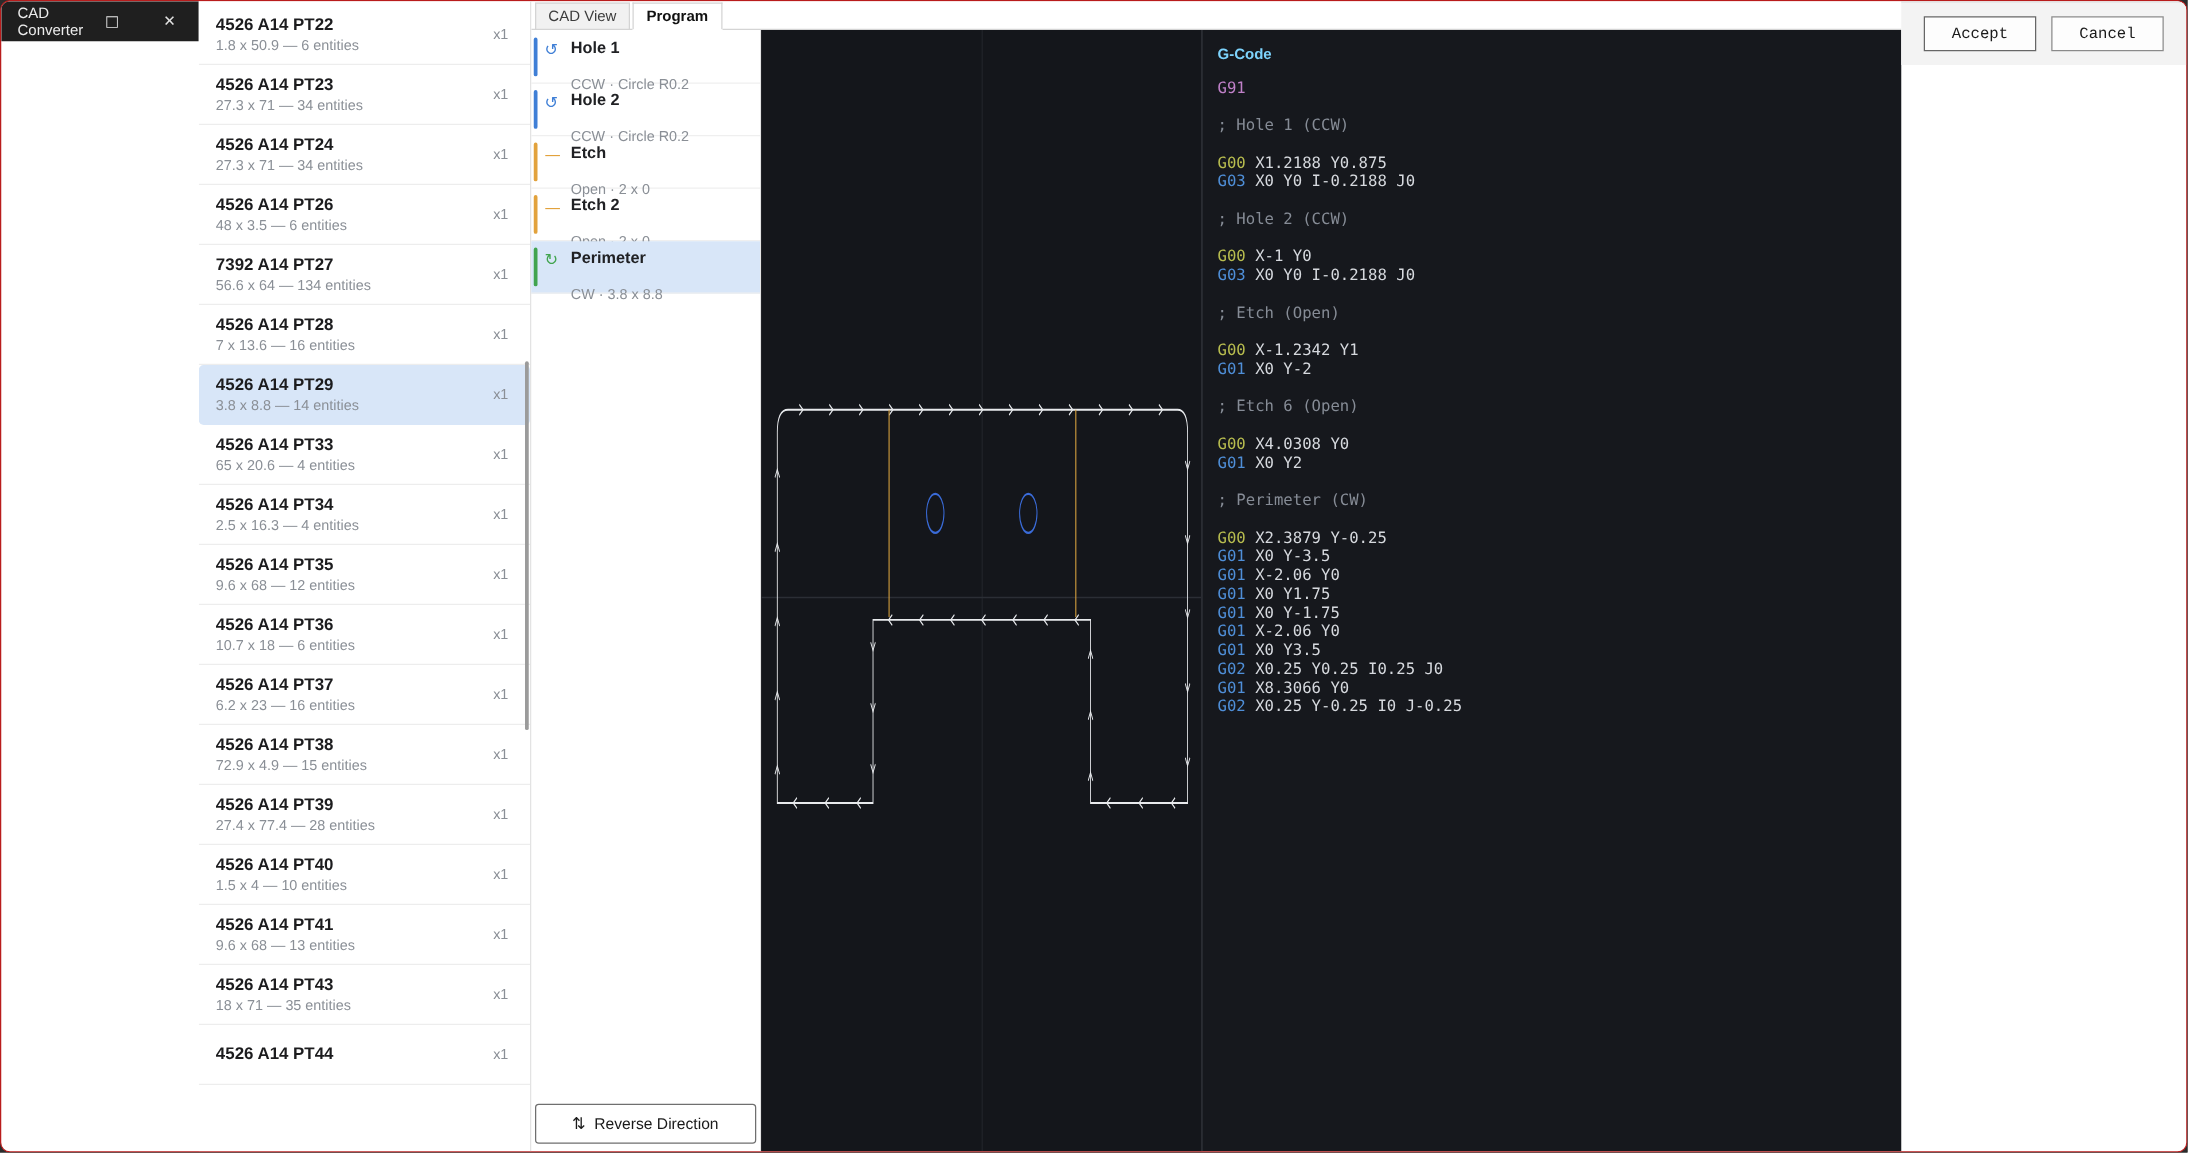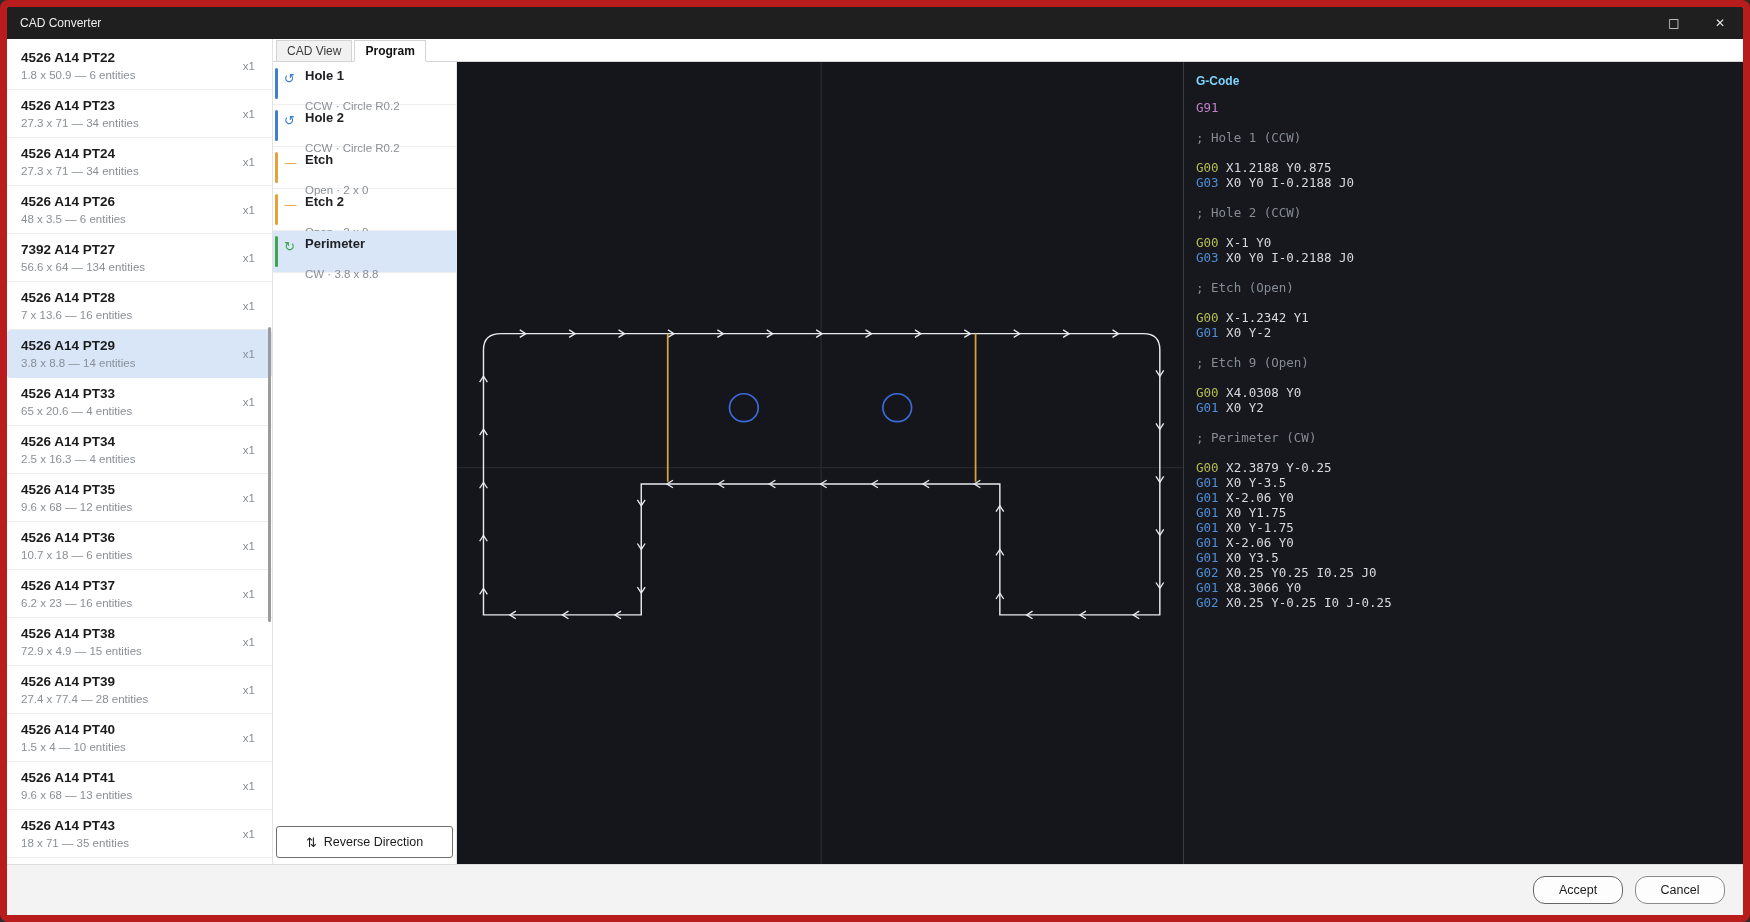--- a/index.html
+++ b/index.html
@@ -1,19 +1,19 @@
 <!DOCTYPE html>
 <html><head>
 <meta charset="utf-8">
 <style>
   html,body{margin:0;padding:0;background:#2b2b2b;}
   .window{
-    width:1750px;height:922px;display:flex;flex-direction:column;
+    width:1750px;height:922px;display:flex;flex-direction:row;
     background:#ffffff;font-family:"Liberation Sans",sans-serif;
-    border-radius:8px;overflow:hidden;border:7px solid #b91c1c;box-sizing:border-box;
+    border-radius:8px;overflow:hidden;border:1px solid #b91c1c;box-sizing:border-box;
   }
   
   .titlebar{height:32px;flex:0 0 32px;background:#1f1f1f;display:flex;align-items:stretch;}
   .titlebar-title{color:#ececec;font-size:12px;display:flex;align-items:center;padding-left:13px;flex:1;}
   .win-btn{width:46px;display:flex;align-items:center;justify-content:center;color:#e2e2e2;
            font-size:12px;font-family:"DejaVu Sans",sans-serif;cursor:default;}
   
   .content{flex:1;display:flex;min-height:0;}
   
   .sidebar{width:265px;flex:0 0 265px;background:#fff;border-right:1px solid #e3e3e3;
@@ -61,22 +61,22 @@
   .gcode-header{font-size:12px;color:#7dd3fc;margin:2px 0 12px;font-weight:bold;}
   .gc-line{font-family:"DejaVu Sans Mono",monospace;font-size:12.5px;line-height:15px;
            white-space:pre;color:#d6d9de;}
   .gc-comment{color:#868c96;}
   .gc-rapid{color:#b8bd4f;}
   .gc-move{color:#4f8fd8;}
   .gc-mode{color:#c080c8;}
   
   .bottombar{height:50px;flex:0 0 50px;background:#f3f3f3;border-top:1px solid #dddddd;
              display:flex;align-items:center;justify-content:flex-end;gap:12px;padding:0 18px;}
-  .btn{min-width:90px;height:28px;background:#fdfdfd;border:1px solid #8a8a8a;border-radius:12px;
-       font-size:12.5px;font-family:Liberation Sans, sans-serif;color:#1b1b1b;cursor:default;}
+  .btn{min-width:90px;height:28px;background:#fdfdfd;border:1px solid #8a8a8a;border-radius:0;
+       font-size:12.5px;font-family:Liberation Mono, monospace;color:#1b1b1b;cursor:default;}
   .btn.accept{border-color:#666666;}
 </style>
 </head>
 <body>
 
 <div class="window">
 
   <div class="titlebar">
     <div class="titlebar-title">CAD Converter</div>
     <div class="win-btn">□</div>
@@ -339,21 +339,21 @@
               <div class="gc-line gc-comment">; Hole 2 (CCW)</div>
               <div class="gc-line">&nbsp;</div>
               <div class="gc-line"><span class="gc-rapid">G00</span><span class="gc-rest"> X-1 Y0</span></div>
               <div class="gc-line"><span class="gc-move">G03</span><span class="gc-rest"> X0 Y0 I-0.2188 J0</span></div>
               <div class="gc-line">&nbsp;</div>
               <div class="gc-line gc-comment">; Etch (Open)</div>
               <div class="gc-line">&nbsp;</div>
               <div class="gc-line"><span class="gc-rapid">G00</span><span class="gc-rest"> X-1.2342 Y1</span></div>
               <div class="gc-line"><span class="gc-move">G01</span><span class="gc-rest"> X0 Y-2</span></div>
               <div class="gc-line">&nbsp;</div>
-              <div class="gc-line gc-comment">; Etch 9 (Open)</div>
+              <div class="gc-line gc-comment">; Etch 6 (Open)</div>
               <div class="gc-line">&nbsp;</div>
               <div class="gc-line"><span class="gc-rapid">G00</span><span class="gc-rest"> X4.0308 Y0</span></div>
               <div class="gc-line"><span class="gc-move">G01</span><span class="gc-rest"> X0 Y2</span></div>
               <div class="gc-line">&nbsp;</div>
               <div class="gc-line gc-comment">; Perimeter (CW)</div>
               <div class="gc-line">&nbsp;</div>
               <div class="gc-line"><span class="gc-rapid">G00</span><span class="gc-rest"> X2.3879 Y-0.25</span></div>
               <div class="gc-line"><span class="gc-move">G01</span><span class="gc-rest"> X0 Y-3.5</span></div>
               <div class="gc-line"><span class="gc-move">G01</span><span class="gc-rest"> X-2.06 Y0</span></div>
               <div class="gc-line"><span class="gc-move">G01</span><span class="gc-rest"> X0 Y1.75</span></div>

